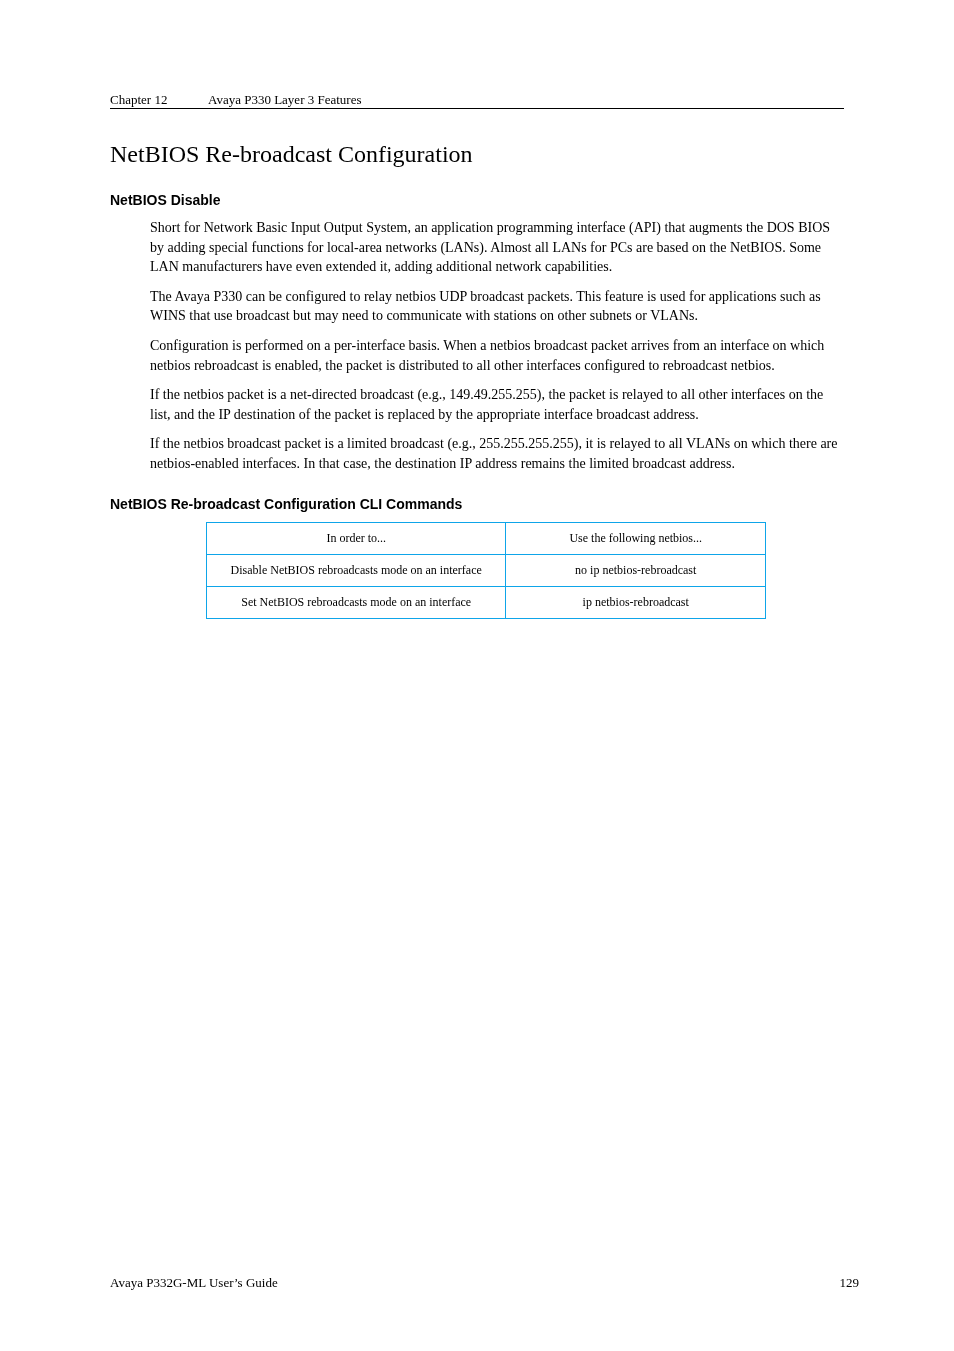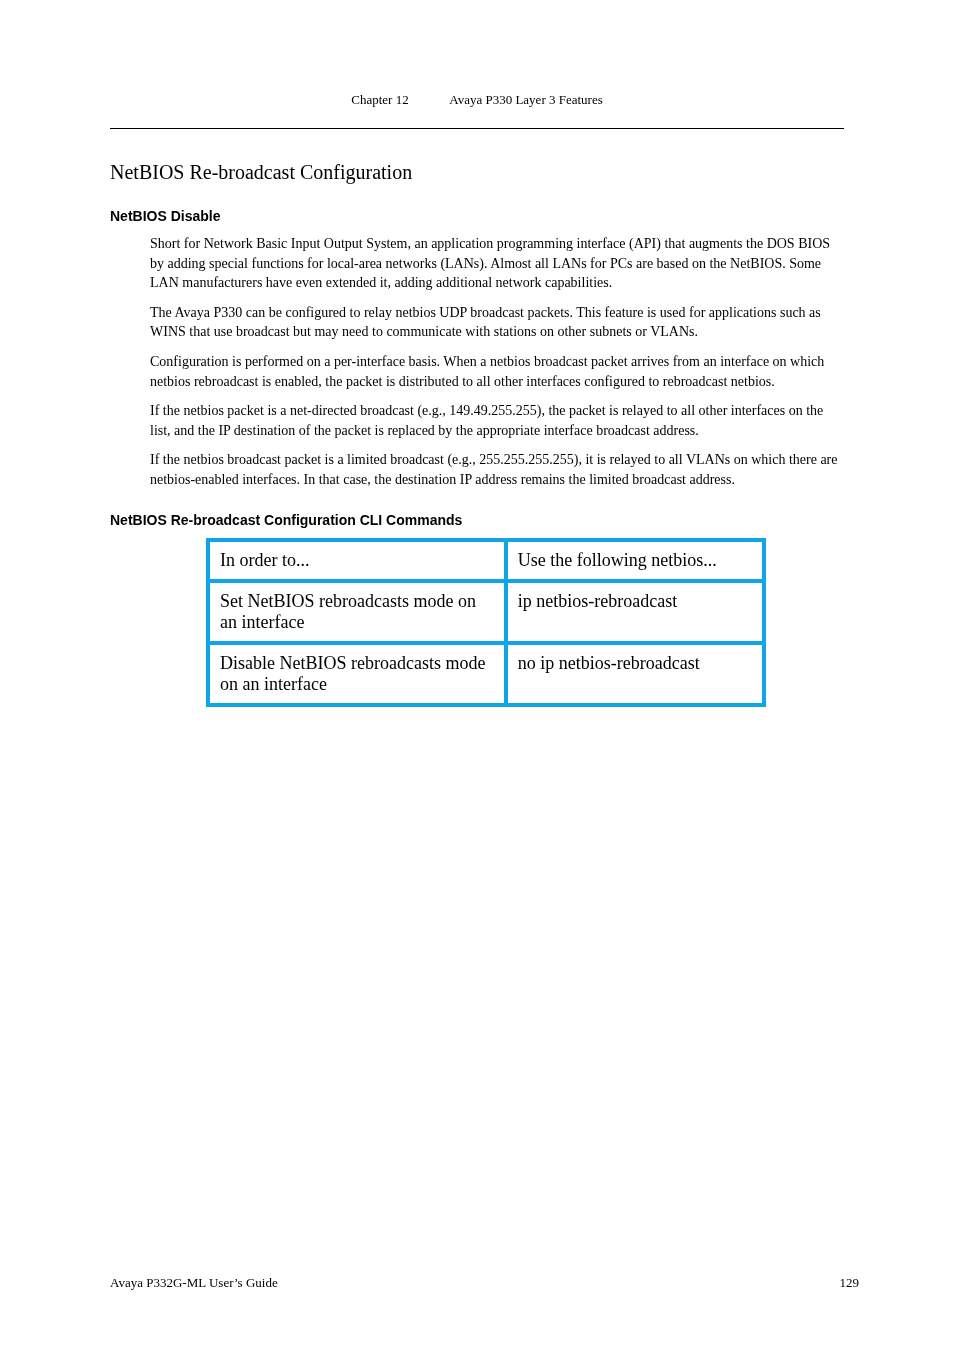--- a/index.html
+++ b/index.html
@@ -10,32 +10,32 @@
     body {
       font-family: Georgia, 'Times New Roman', serif;
       background: #fff;
       color: #000;
       width: 954px;
       min-height: 1351px;
       padding: 92px 110px 60px 110px;
       position: relative;
     }
     .header-area {
-      text-align: center;
+      text-align: left;
       font-size: 13px;
-      padding-bottom: 20px;
+      padding-bottom: 0;
       border-bottom: 1px solid #000;
       margin-bottom: 32px;
     }
     .header-area .chapter-label {
       margin-right: 38px;
     }
     h1.section-title {
       font-family: Georgia, 'Times New Roman', serif;
-      font-size: 20px;
+      font-size: 24px;
       font-weight: normal;
       margin-bottom: 24px;
     }
     h2.subsection-title {
       font-family: Arial, Helvetica, sans-serif;
       font-weight: bold;
       font-size: 14px;
       margin-bottom: 10px;
       margin-top: 22px;
     }
@@ -45,25 +45,25 @@
       margin-left: 40px;
       margin-bottom: 10px;
     }
     table.cli-table {
       border-collapse: collapse;
       margin-left: 96px;
       margin-top: 8px;
       width: 560px;
     }
     table.cli-table td {
-      border: 4px solid #0ea5e9;
+      border: 1px solid #0ea5e9;
       padding: 8px 10px;
-      font-size: 18px;
+      font-size: 12px;
       vertical-align: top;
-      text-align: left;
+      text-align: center;
     }
     table.cli-table td.col1 {
       width: 300px;
     }
     table.cli-table td.col2 {
       width: 260px;
     }
     .footer-area {
       position: absolute;
       bottom: 60px;
@@ -98,26 +98,26 @@
 
 <h2 class="subsection-title">NetBIOS Re-broadcast Configuration CLI Commands</h2>
 
 <table class="cli-table">
   <tbody>
       <tr>
     <td class="col1">In order to...</td>
     <td class="col2">Use the following netbios...</td>
   </tr>
   <tr>
+    <td class="col1">Disable NetBIOS rebroadcasts mode on an interface</td>
+    <td class="col2">no ip netbios-rebroadcast</td>
+  </tr>
+  <tr>
     <td class="col1">Set NetBIOS rebroadcasts mode on an interface</td>
     <td class="col2">ip netbios-rebroadcast</td>
-  </tr>
-  <tr>
-    <td class="col1">Disable NetBIOS rebroadcasts mode on an interface</td>
-    <td class="col2">no ip netbios-rebroadcast</td>
   </tr>
 </tbody>
   </table>
 
 <div class="footer-area">
   <span class="footer-text">Avaya P332G-ML User’s Guide</span>
   <span class="page-number">129</span>
 </div>
 
 </body></html>

